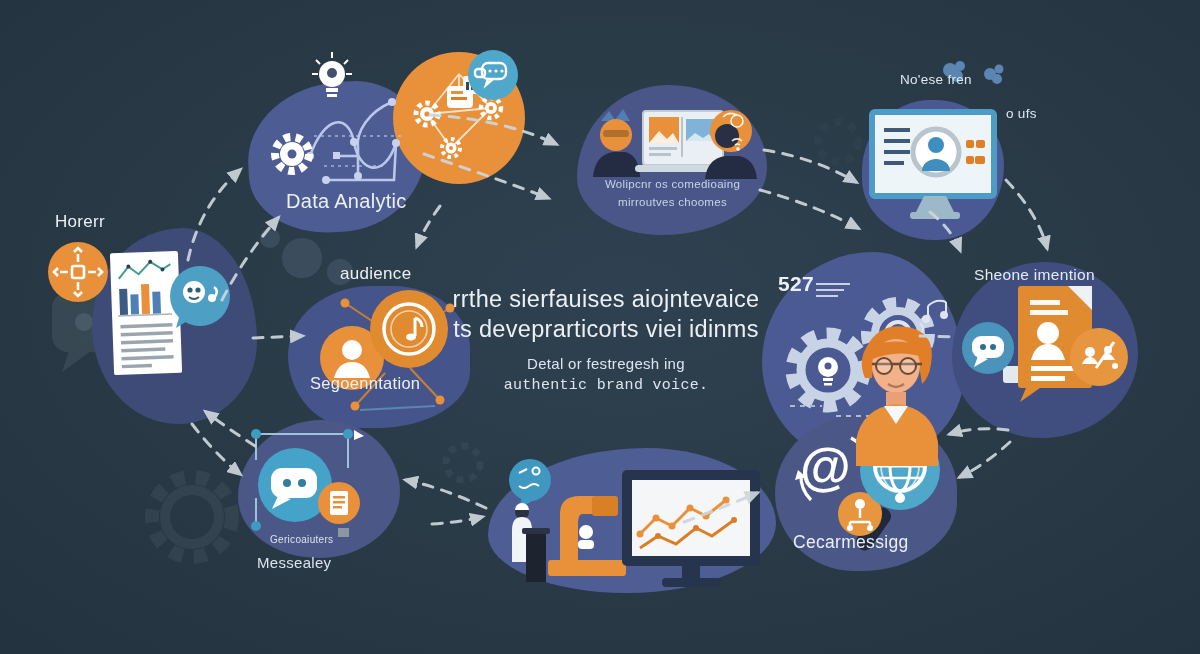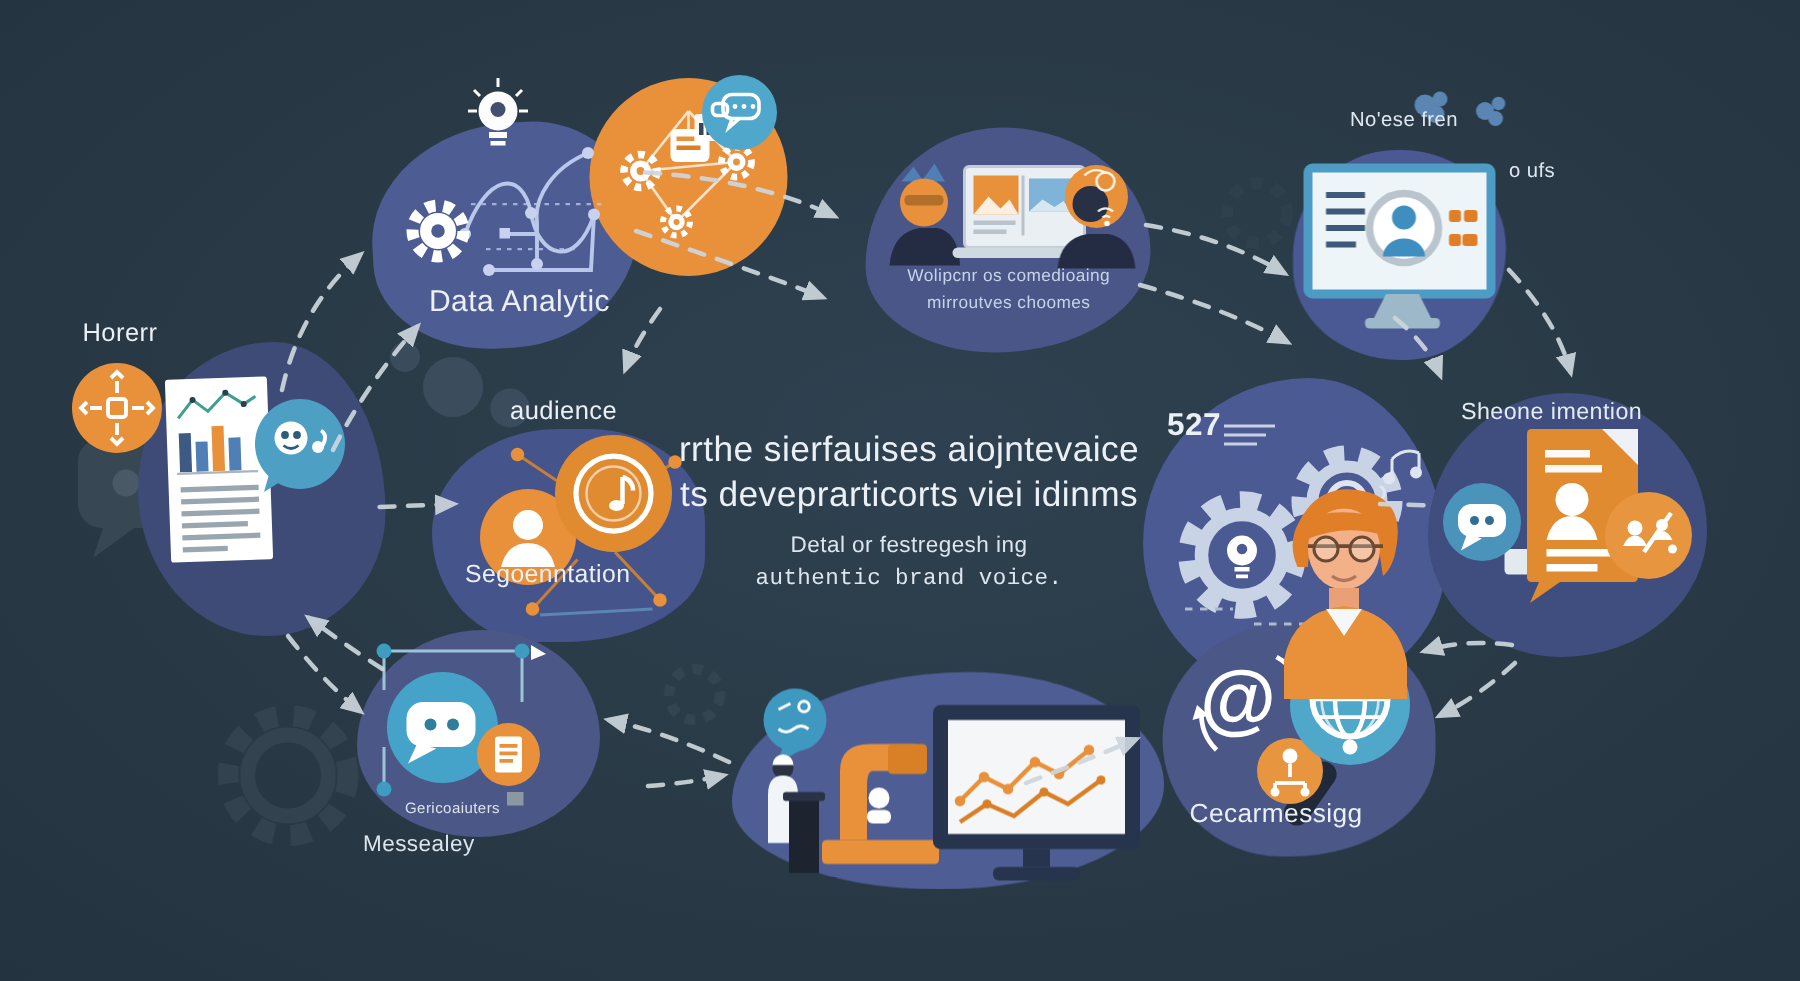--- a/index.html
+++ b/index.html
@@ -414,21 +414,21 @@
   </div>
   <div class="icon circle" style="left:318px;top:482px;width:42px;height:42px;background:#e8913a;z-index:5;">
     <svg width="42" height="42">
       <rect x="12" y="9" width="18" height="24" rx="2" fill="#ffffff"></rect>
       <rect x="15" y="14" width="12" height="2.5" fill="#e8913a"></rect>
       <rect x="15" y="19" width="12" height="2.5" fill="#e8913a"></rect>
       <rect x="15" y="24" width="9" height="2.5" fill="#e8913a"></rect>
     </svg>
   </div>
   <div class="txt" style="left:242px;top:534px;font-size:10px;color:#dce4ec;margin-left:28px;">Gericoaiuters</div>
-  <div class="txt" style="left:242px;top:554px;font-size:15px;color:#dce4ec;">Messealey</div>
+  <div class="txt" style="left:257px;top:554px;font-size:15px;color:#dce4ec;">Messealey</div>
 
   <div class="blob" style="left:488px;top:448px;width:288px;height:145px;background:#4f5d95;border-radius:55% 45% 52% 48% / 60% 52% 48% 40%;"></div>
   <div class="icon" style="left:494px;top:452px;width:276px;height:138px;z-index:4;">
     <svg width="276" height="138">
       <g>
         <circle cx="36" cy="28" r="21" fill="#3f98c0"></circle>
         <g stroke="#ffffff" stroke-width="2" fill="none">
           <line x1="25" y1="21" x2="33" y2="17"></line>
             <circle cx="42" cy="19" r="3.5"></circle>
           <path d="M25,34 q5,4 10,0 q5,-4 10,0"></path>

